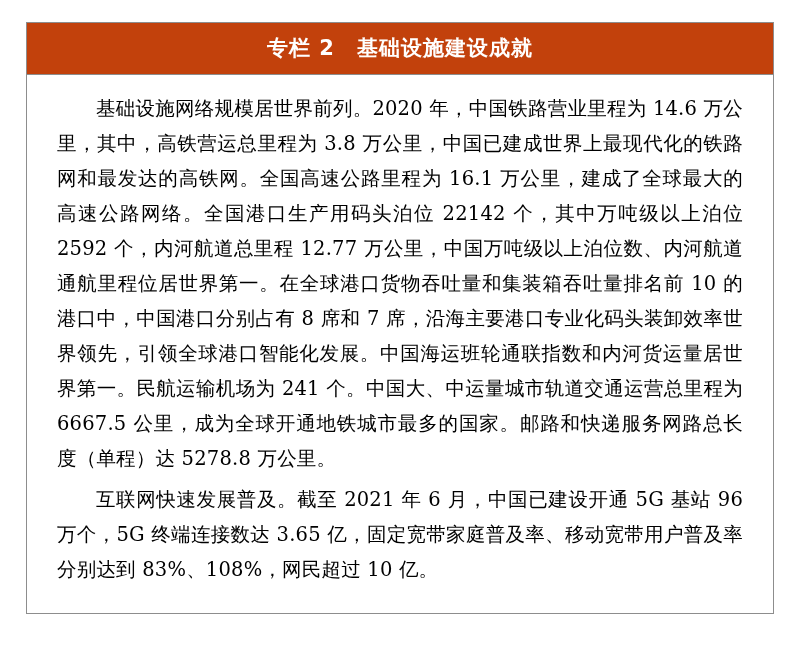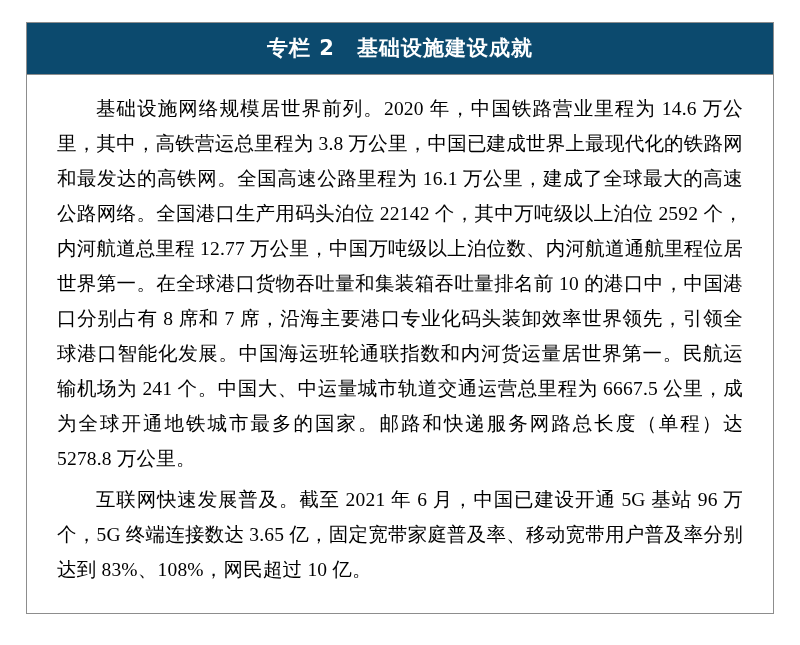--- a/index.html
+++ b/index.html
@@ -21,21 +21,21 @@
     padding: 22px 26px 0 26px;
   }
   .box {
     border: 1px solid #8d8d8d;
     box-sizing: border-box;
     width: 748px;
     margin: 0 auto;
     background: #ffffff;
   }
   .box-header {
-    background: #0c4a6e;
+    background: #c2410c;
     color: #ffffff;
     text-align: center;
     font-size: 21px;
     font-weight: bold;
     letter-spacing: 1px;
     padding: 11px 0 12px 0;
     border-bottom: 1px solid #8d8d8d;
     font-family: "DejaVu Sans", "Liberation Sans", sans-serif;
   }
   .box-header .title-gap {
@@ -46,21 +46,20 @@
     padding: 16px 30px 24px 30px;
   }
   .para {
     font-size: 19.5px;
     line-height: 35px;
     text-align: justify;
     text-justify: inter-ideograph;
     text-indent: 2em;
     margin: 0 0 2px 0;
     letter-spacing: 0.2px;
-    font-family: Liberation Serif, serif;
   }
   .para + .para {
     margin-top: 6px;
   }
 </style>
 </head>
 <body>
 
 <div class="page">
   <div class="box">

